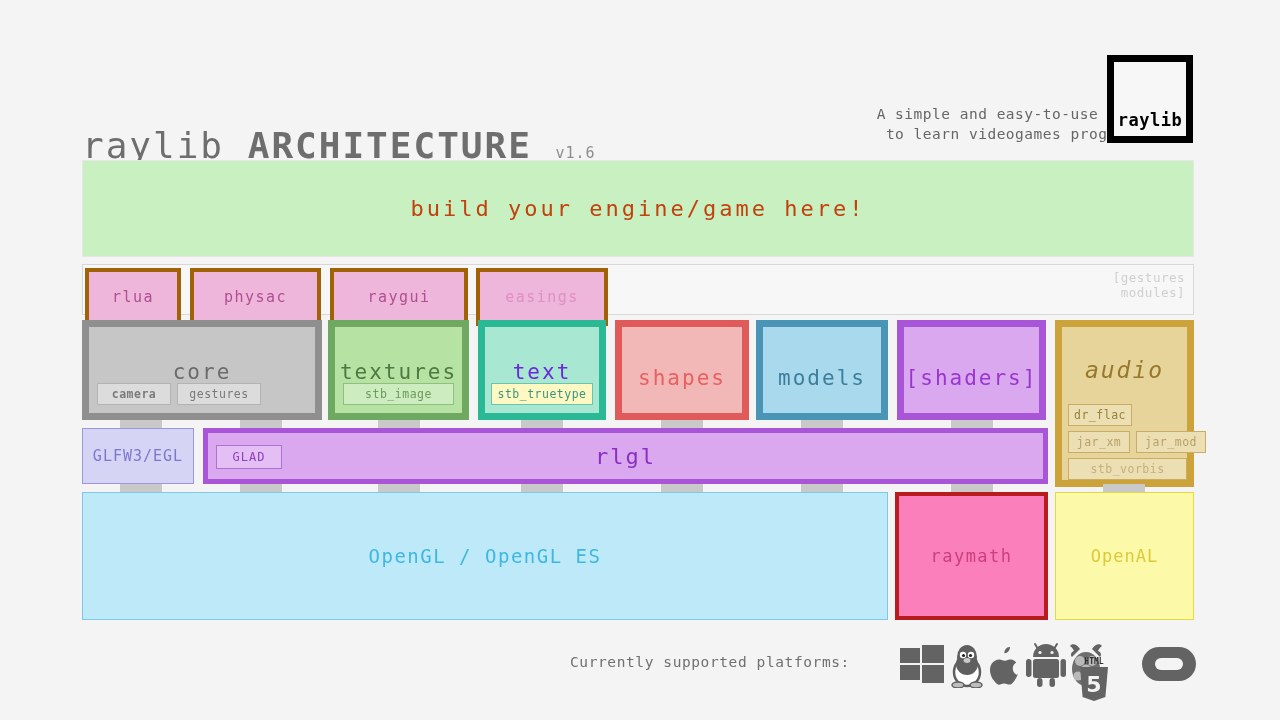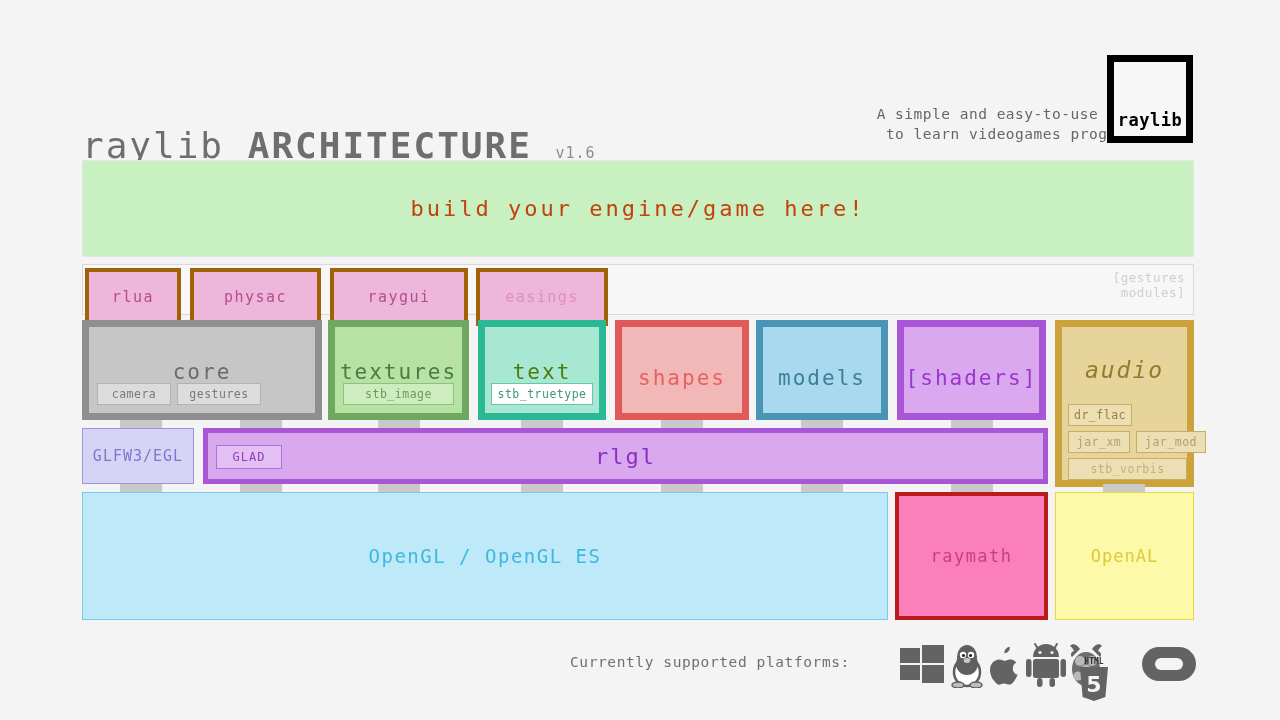--- a/index.html
+++ b/index.html
@@ -127,32 +127,32 @@
   </div>
   <div class="box aux faded" style="left:476px;width:132px;">
     <span class="lbl">easings</span>
   </div>
   <div class="box aux" style="left:330px;width:138px;">
     <span class="lbl">raygui</span>
   </div>
 
   <div class="box mod" style="left:82px;width:240px;background:#c6c6c6;border:7px solid #8f8f8f;">
     <span class="name" style="color:#6b6b6b;">core</span>
-    <div class="sub" style="left:8px;bottom:8px;width:74px;background:#dcdcdc;border:1px solid #b3b3b3;color:#7a7a7a;">camera</div>
+    <div class="sub" style="left:8px;bottom:8px;width:74px;background:#dcdcdc;border:1px solid #b3b3b3;color:#7a7a7a;font-weight:bold;">camera</div>
     <div class="sub" style="left:88px;bottom:8px;width:84px;background:#dcdcdc;border:1px solid #b3b3b3;color:#7a7a7a;">gestures</div>
   </div>
 
   <div class="box mod" style="left:328px;width:141px;background:#b6e2a4;border:7px solid #6fa860;">
     <span class="name" style="color:#4c7a41;">textures</span>
     <div class="sub" style="left:8px;bottom:8px;right:8px;background:#cdecbf;border:1px solid #8fc17e;color:#6d9a5f;">stb_image</div>
   </div>
 
   <div class="box mod" style="left:478px;width:128px;background:#a8e7d2;border:7px solid #2bb894;">
-    <span class="name" style="color:#4d7c0f;text-align:center;">text</span>
-    <div class="sub" style="left:6px;bottom:8px;right:6px;background:#ffffff;border:1px solid #69c6ae;color:#3e9481;">stb_truetype</div>
+    <span class="name" style="color:#6d28d9;text-align:center;">text</span>
+    <div class="sub" style="left:6px;bottom:8px;right:6px;background:#fef9c3;border:1px solid #69c6ae;color:#3e9481;">stb_truetype</div>
   </div>
 
   <div class="box mod" style="left:615px;width:134px;background:#f2b8b8;border:7px solid #e15a5a;">
     <span class="name" style="color:#e8605f;top:39px;">shapes</span>
   </div>
 
   <div class="box mod" style="left:756px;width:132px;background:#a9d9ec;border:7px solid #4a95b5;">
     <span class="name" style="color:#3d7e9b;top:39px;">models</span>
   </div>
 

